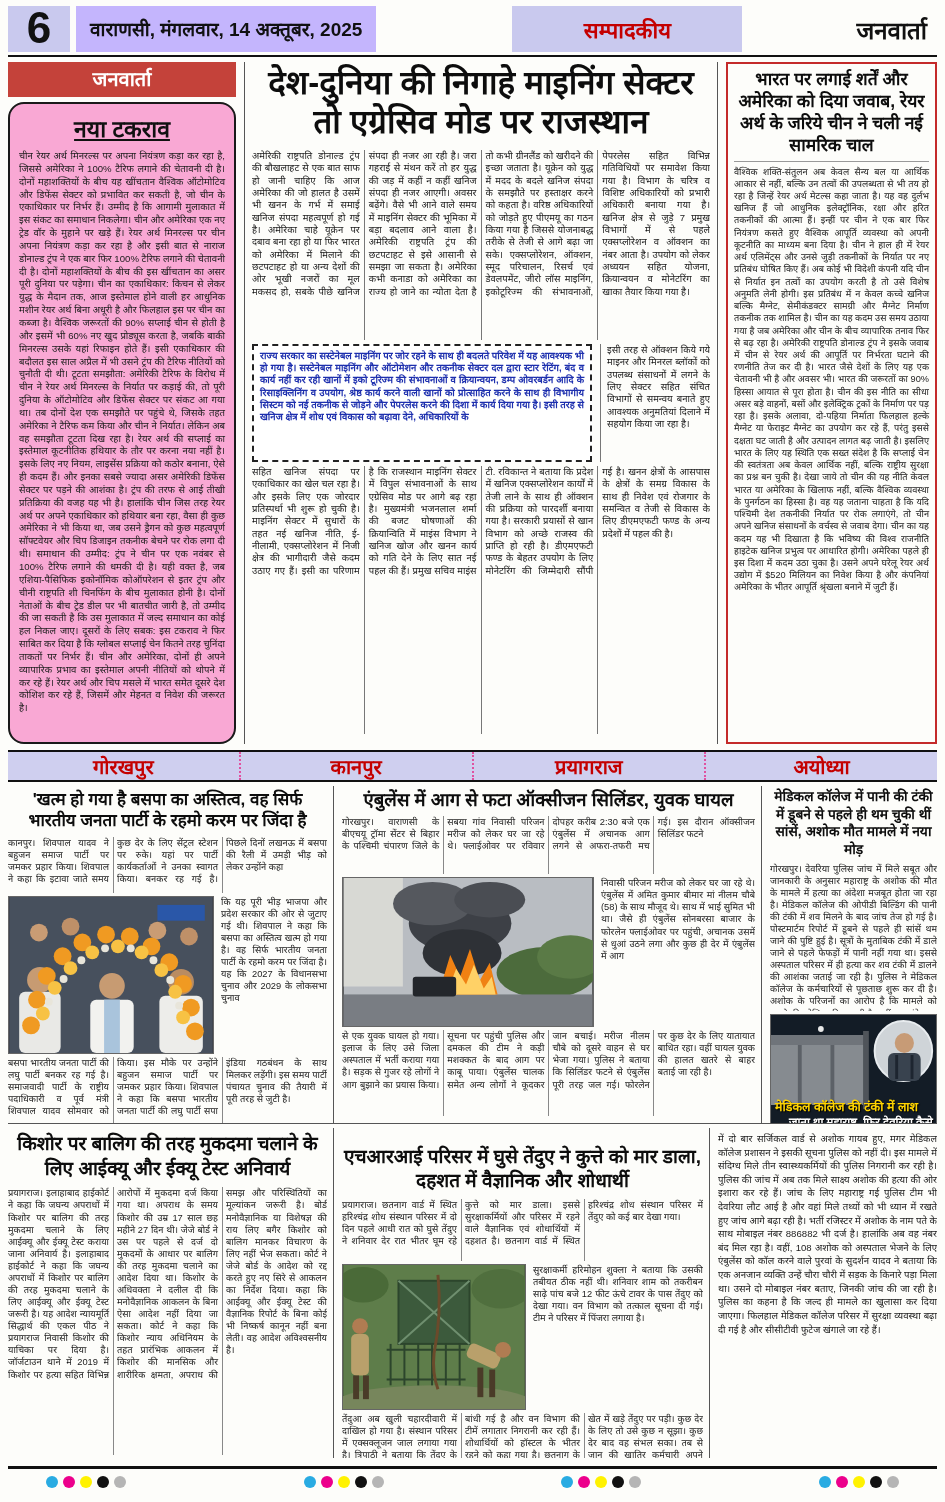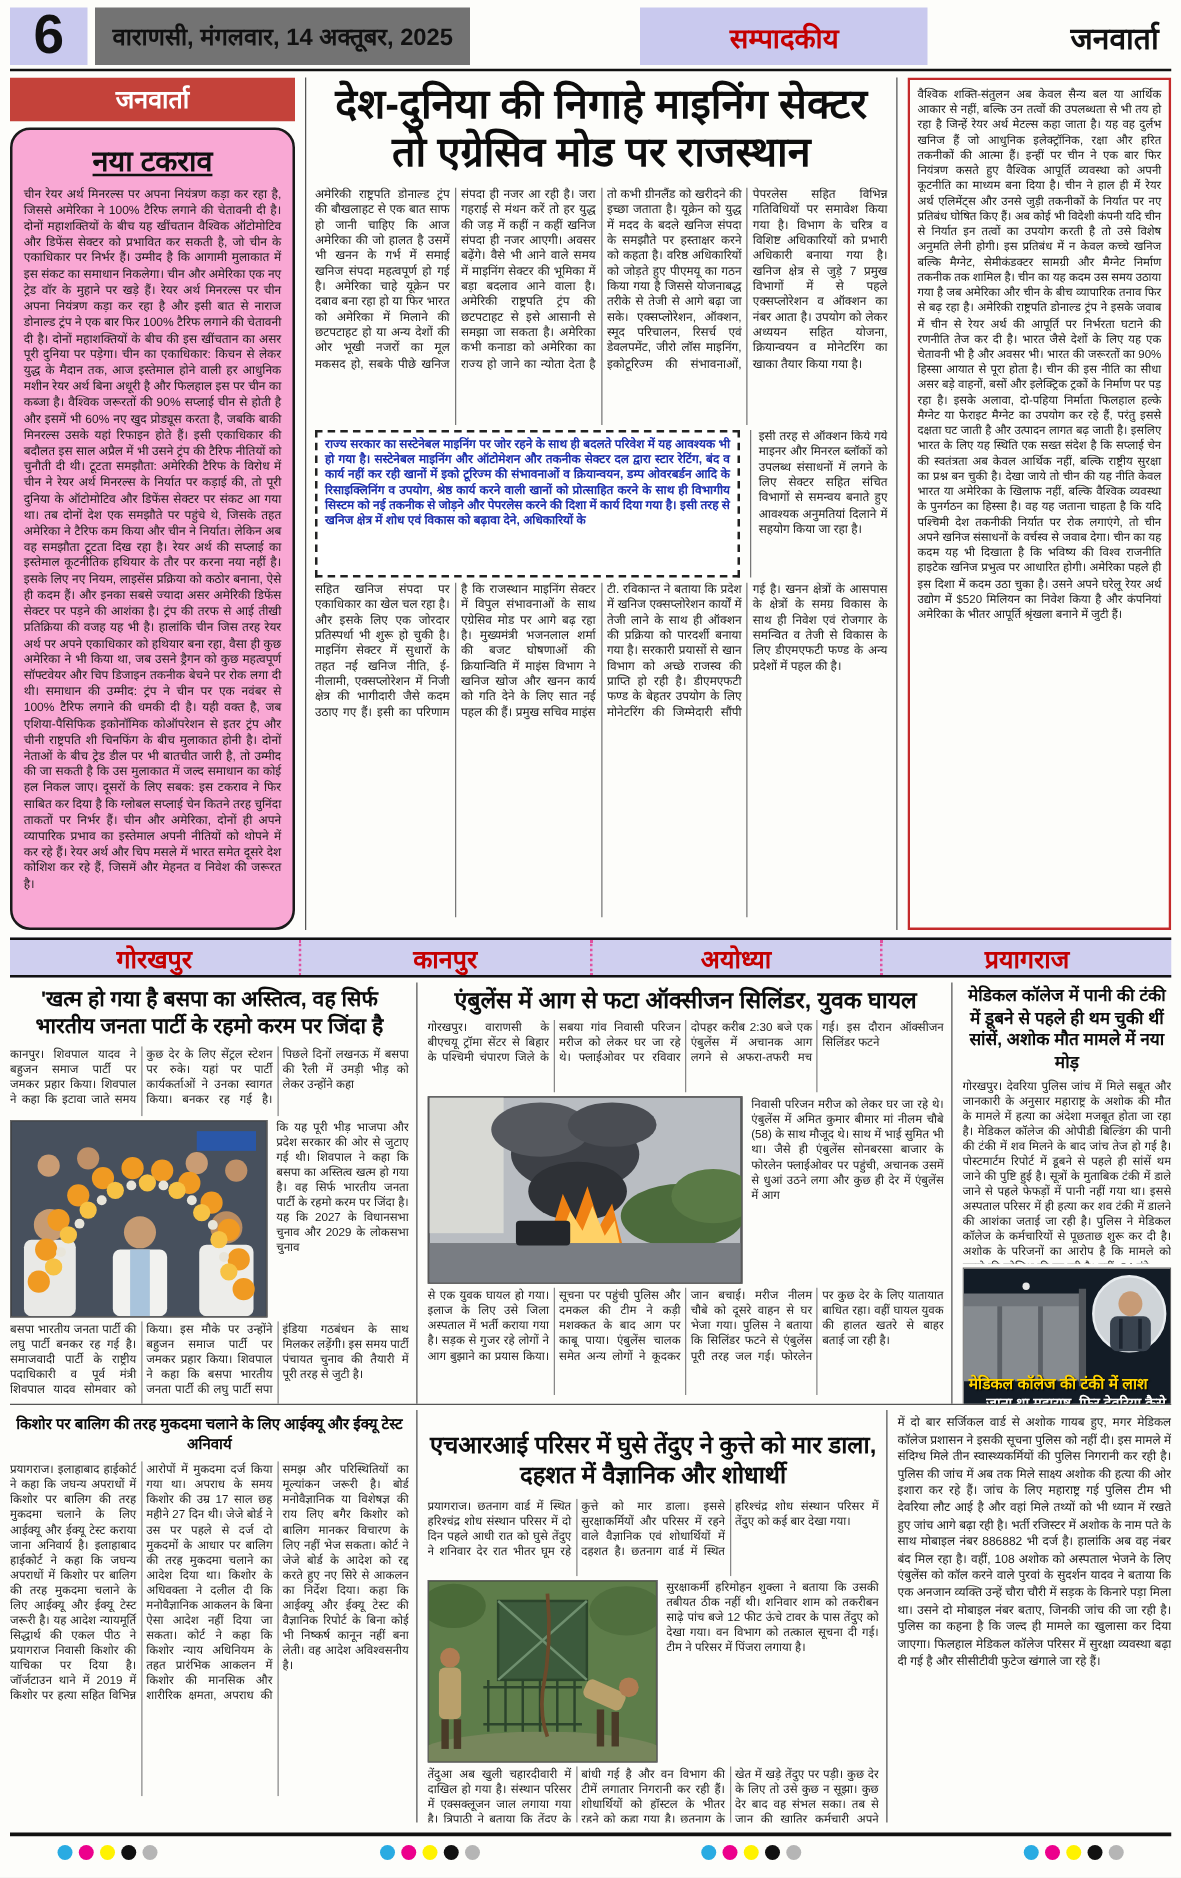--- a/index.html
+++ b/index.html
@@ -2,21 +2,21 @@
 <html><head>
 <meta charset="utf-8">
 <style>
   * { box-sizing: border-box; margin: 0; padding: 0; }
   body { font-family: "Liberation Sans", "DejaVu Sans", sans-serif; background:#e8e8e8; }
   .page { width:945px; height:1502px; margin:0 auto; background:#fdfdfa; position:relative; padding:6px 8px 0; overflow:hidden; }
 
   
   .header { height:46px; display:flex; align-items:stretch; gap:6px; }
   .pagenum { width:62px; background:#c9c9ee; font-size:44px; font-weight:bold; line-height:44px; text-align:center; color:#111; }
-  .datebox { background:#737373; display:flex; align-items:center; padding:0 14px; font-size:19px; font-weight:bold; color:#111; white-space:nowrap; }
+  .datebox { background:#c4b5fd; display:flex; align-items:center; padding:0 14px; font-size:19px; font-weight:bold; color:#111; white-space:nowrap; }
   .sectionbox { background:#c9c9ee; margin-left:130px; width:230px; display:flex; align-items:center; justify-content:center; font-size:22px; font-weight:bold; color:#c40000; }
   .masthead { margin-left:auto; display:flex; align-items:center; font-size:24px; font-weight:bold; color:#111; padding-right:10px; }
   .header-rule { height:2px; background:#111; margin-top:3px; }
 
   
   .top-section { margin-top:5px; height:682px; display:grid; grid-template-columns:228px 474px 1fr; column-gap:8px; }
   .top-section > div { overflow:hidden; }
 
   .red-banner { background:#c4423a; color:#fff; text-align:center; font-size:20px; font-weight:bold; padding:3px 0 5px; }
   .edit-box { border:2px solid #1a1a1a; border-radius:16px; margin-top:5px; height:642px; padding:8px 9px; overflow:hidden; background:#f9a8d4; }
@@ -61,21 +61,21 @@
   
   .tank-wrap { position:relative; width:100%; height:118px; border:1px solid #666; overflow:hidden; margin-top:3px; }
   .tank-cap { position:absolute; left:4px; bottom:16px; font-size:12.5px; font-weight:bold; color:#ffd400; text-shadow:1px 1px 1px #000; }
   .tank-cap2 { position:absolute; left:18px; bottom:2px; font-size:11.5px; font-weight:bold; color:#fff; text-shadow:1px 1px 1px #000; }
 
   
   .bottom-section { height:330px; display:grid; grid-template-columns:326px 368px 1fr; column-gap:8px; margin-top:4px; }
   .bottom-section > div { overflow:hidden; }
   .bot-col { border-right:1px solid #555; padding-right:6px; }
   .bot-col.last { border-right:none; padding-right:0; }
-  .juv-headline { font-size:12px; line-height:1.3; margin:4px 0 6px; }
+  .juv-headline { font-size:19px; line-height:1.3; margin:4px 0 6px; }
   .leo-headline { font-size:19px; line-height:1.25; margin:17px 0 6px; }
   .cont-body { font-size:9.6px; line-height:1.42; text-align:justify; color:#1c1c1c; overflow:hidden; height:100%; padding-top:4px; }
 
   
   .footer-rule { height:3px; background:#111; margin-top:8px; }
   .dots-row { height:26px; display:flex; align-items:center; justify-content:space-between; padding:0 38px; }
   .dot-group { display:flex; gap:5px; }
   .regdot { width:12px; height:12px; border-radius:50%; display:inline-block; }
 </style>
 </head>
@@ -106,30 +106,34 @@
       <div class="lead-band1">अमेरिकी राष्ट्रपति डोनाल्ड ट्रंप की बौखलाहट से एक बात साफ हो जानी चाहिए कि आज अमेरिका की जो हालत है उसमें भी खनन के गर्भ में समाई खनिज संपदा महत्वपूर्ण हो गई है। अमेरिका चाहे यूक्रेन पर दबाव बना रहा हो या फिर भारत को अमेरिका में मिलाने की छटपटाहट हो या अन्य देशों की ओर भूखी नजरों का मूल मकसद हो, सबके पीछे खनिज संपदा ही नजर आ रही है। जरा गहराई से मंथन करें तो हर युद्ध की जड़ में कहीं न कहीं खनिज संपदा ही नजर आएगी। अवसर बढ़ेंगे। वैसे भी आने वाले समय में माइनिंग सेक्टर की भूमिका में बड़ा बदलाव आने वाला है। अमेरिकी राष्ट्रपति ट्रंप की छटपटाहट से इसे आसानी से समझा जा सकता है। अमेरिका कभी कनाडा को अमेरिका का राज्य हो जाने का न्योता देता है तो कभी ग्रीनलैंड को खरीदने की इच्छा जताता है। यूक्रेन को युद्ध में मदद के बदले खनिज संपदा के समझौते पर हस्ताक्षर करने को कहता है। वरिष्ठ अधिकारियों को जोड़ते हुए पीएमयू का गठन किया गया है जिससे योजनाबद्ध तरीके से तेजी से आगे बढ़ा जा सके। एक्सप्लोरेशन, ऑक्शन, स्मूद परिचालन, रिसर्च एवं डेवलपमेंट, जीरो लॉस माइनिंग, इकोटूरिज्म की संभावनाओं, पेपरलेस सहित विभिन्न गतिविधियों पर समावेश किया गया है। विभाग के चरित्र व विशिष्ट अधिकारियों को प्रभारी अधिकारी बनाया गया है। खनिज क्षेत्र से जुड़े 7 प्रमुख विभागों में से पहले एक्सप्लोरेशन व ऑक्शन का नंबर आता है। उपयोग को लेकर अध्ययन सहित योजना, क्रियान्वयन व मोनेटरिंग का खाका तैयार किया गया है।</div>
       <div class="lead-band2">
         <div class="highlight-box">राज्य सरकार का सस्टेनेबल माइनिंग पर जोर रहने के साथ ही बदलते परिवेश में यह आवश्यक भी हो गया है। सस्टेनेबल माइनिंग और ऑटोमेशन और तकनीक सेक्टर दल द्वारा स्टार रेटिंग, बंद व कार्य नहीं कर रही खानों में इको टूरिज्म की संभावनाओं व क्रियान्वयन, डम्प ओवरबर्डन आदि के रिसाइक्लिनिंग व उपयोग, श्रेष्ठ कार्य करने वाली खानों को प्रोत्साहित करने के साथ ही विभागीय सिस्टम को नई तकनीक से जोड़ने और पेपरलेस करने की दिशा में कार्य दिया गया है। इसी तरह से खनिज क्षेत्र में शोध एवं विकास को बढ़ावा देने, अधिकारियों के</div>
         <div class="sidecol right">इसी तरह से ऑक्शन किये गये माइनर और मिनरल ब्लॉकों को उपलब्ध संसाधनों में लगने के लिए सेक्टर सहित संचित विभागों से समन्वय बनाते हुए आवश्यक अनुमतियां दिलाने में सहयोग किया जा रहा है।</div>
       </div>
       <div class="lead-band3">सहित खनिज संपदा पर एकाधिकार का खेल चल रहा है। और इसके लिए एक जोरदार प्रतिस्पर्धा भी शुरू हो चुकी है। माइनिंग सेक्टर में सुधारों के तहत नई खनिज नीति, ई-नीलामी, एक्सप्लोरेशन में निजी क्षेत्र की भागीदारी जैसे कदम उठाए गए हैं। इसी का परिणाम है कि राजस्थान माइनिंग सेक्टर में विपुल संभावनाओं के साथ एग्रेसिव मोड पर आगे बढ़ रहा है। मुख्यमंत्री भजनलाल शर्मा की बजट घोषणाओं की क्रियान्विति में माइंस विभाग ने खनिज खोज और खनन कार्य को गति देने के लिए सात नई पहल की हैं। प्रमुख सचिव माइंस टी. रविकान्त ने बताया कि प्रदेश में खनिज एक्सप्लोरेशन कार्यों में तेजी लाने के साथ ही ऑक्शन की प्रक्रिया को पारदर्शी बनाया गया है। सरकारी प्रयासों से खान विभाग को अच्छे राजस्व की प्राप्ति हो रही है। डीएमएफटी फण्ड के बेहतर उपयोग के लिए मोनेटरिंग की जिम्मेदारी सौंपी गई है। खनन क्षेत्रों के आसपास के क्षेत्रों के समग्र विकास के साथ ही निवेश एवं रोजगार के समन्वित व तेजी से विकास के लिए डीएमएफटी फण्ड के अन्य प्रदेशों में पहल की है।</div>
     </div>
 
     <div>
       <div class="rare-box">
+        <div class="rare-headline">
+          <span>भारत पर लगाई शर्तें और अमेरिका को दिया जवाब,</span>
+          <span>रेयर अर्थ के जरिये चीन ने चली नई सामरिक चाल</span>
+        </div>
         <div class="rare-body">वैश्विक शक्ति-संतुलन अब केवल सैन्य बल या आर्थिक आकार से नहीं, बल्कि उन तत्वों की उपलब्धता से भी तय हो रहा है जिन्हें रेयर अर्थ मेटल्स कहा जाता है। यह वह दुर्लभ खनिज हैं जो आधुनिक इलेक्ट्रॉनिक, रक्षा और हरित तकनीकों की आत्मा हैं। इन्हीं पर चीन ने एक बार फिर नियंत्रण कसते हुए वैश्विक आपूर्ति व्यवस्था को अपनी कूटनीति का माध्यम बना दिया है। चीन ने हाल ही में रेयर अर्थ एलिमेंट्स और उनसे जुड़ी तकनीकों के निर्यात पर नए प्रतिबंध घोषित किए हैं। अब कोई भी विदेशी कंपनी यदि चीन से निर्यात इन तत्वों का उपयोग करती है तो उसे विशेष अनुमति लेनी होगी। इस प्रतिबंध में न केवल कच्चे खनिज बल्कि मैग्नेट, सेमीकंडक्टर सामग्री और मैग्नेट निर्माण तकनीक तक शामिल है। चीन का यह कदम उस समय उठाया गया है जब अमेरिका और चीन के बीच व्यापारिक तनाव फिर से बढ़ रहा है। अमेरिकी राष्ट्रपति डोनाल्ड ट्रंप ने इसके जवाब में चीन से रेयर अर्थ की आपूर्ति पर निर्भरता घटाने की रणनीति तेज कर दी है। भारत जैसे देशों के लिए यह एक चेतावनी भी है और अवसर भी। भारत की जरूरतों का 90% हिस्सा आयात से पूरा होता है। चीन की इस नीति का सीधा असर बड़े वाहनों, बसों और इलेक्ट्रिक ट्रकों के निर्माण पर पड़ रहा है। इसके अलावा, दो-पहिया निर्माता फिलहाल हल्के मैग्नेट या फेराइट मैग्नेट का उपयोग कर रहे हैं, परंतु इससे दक्षता घट जाती है और उत्पादन लागत बढ़ जाती है। इसलिए भारत के लिए यह स्थिति एक सख्त संदेश है कि सप्लाई चेन की स्वतंत्रता अब केवल आर्थिक नहीं, बल्कि राष्ट्रीय सुरक्षा का प्रश्न बन चुकी है। देखा जाये तो चीन की यह नीति केवल भारत या अमेरिका के खिलाफ नहीं, बल्कि वैश्विक व्यवस्था के पुनर्गठन का हिस्सा है। वह यह जताना चाहता है कि यदि पश्चिमी देश तकनीकी निर्यात पर रोक लगाएंगे, तो चीन अपने खनिज संसाधनों के वर्चस्व से जवाब देगा। चीन का यह कदम यह भी दिखाता है कि भविष्य की विश्व राजनीति हाइटेक खनिज प्रभुत्व पर आधारित होगी। अमेरिका पहले ही इस दिशा में कदम उठा चुका है। उसने अपने घरेलू रेयर अर्थ उद्योग में $520 मिलियन का निवेश किया है और कंपनियां अमेरिका के भीतर आपूर्ति श्रृंखला बनाने में जुटी हैं।</div>
       </div>
     </div>
   </div>
 
   <div class="city-strip">
     <div class="city-cell">गोरखपुर</div>
     <div class="city-cell">कानपुर</div>
+    <div class="city-cell">प्रयागराज</div>
     <div class="city-cell">अयोध्या</div>
-    <div class="city-cell">प्रयागराज</div>
   </div>
 
   <div class="middle-section">
 
     <div class="mid-col">
       <div class="h-md kanpur-headline">'खत्म हो गया है बसपा का अस्तित्व, वह सिर्फ भारतीय जनता पार्टी के रहमो करम पर जिंदा है</div>
       <div class="body-sm cols3" style="height:56px;">कानपुर। शिवपाल यादव ने बहुजन समाज पार्टी पर जमकर प्रहार किया। शिवपाल ने कहा कि इटावा जाते समय कुछ देर के लिए सेंट्रल स्टेशन पर रुके। यहां पर पार्टी कार्यकर्ताओं ने उनका स्वागत किया। बनकर रह गई है। पिछले दिनों लखनऊ में बसपा की रैली में उमड़ी भीड़ को लेकर उन्होंने कहा</div>
       <div class="photorow">
         <svg class="photo-frame" width="206" height="158" viewBox="0 0 206 158">
           <rect width="206" height="158" fill="#47505d"></rect>

